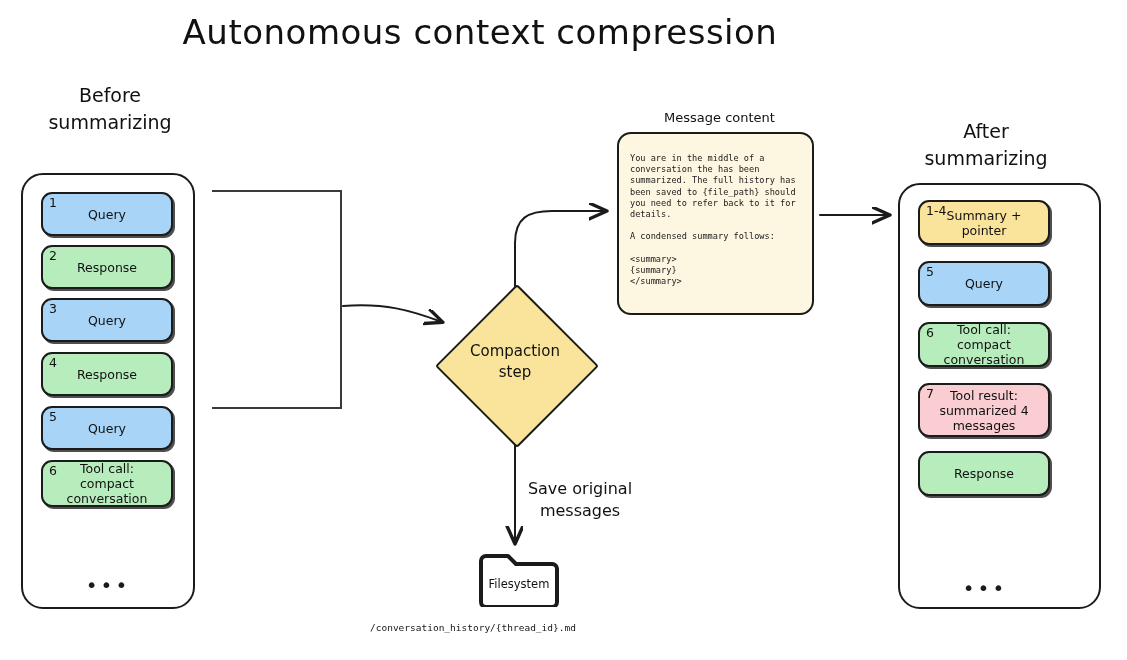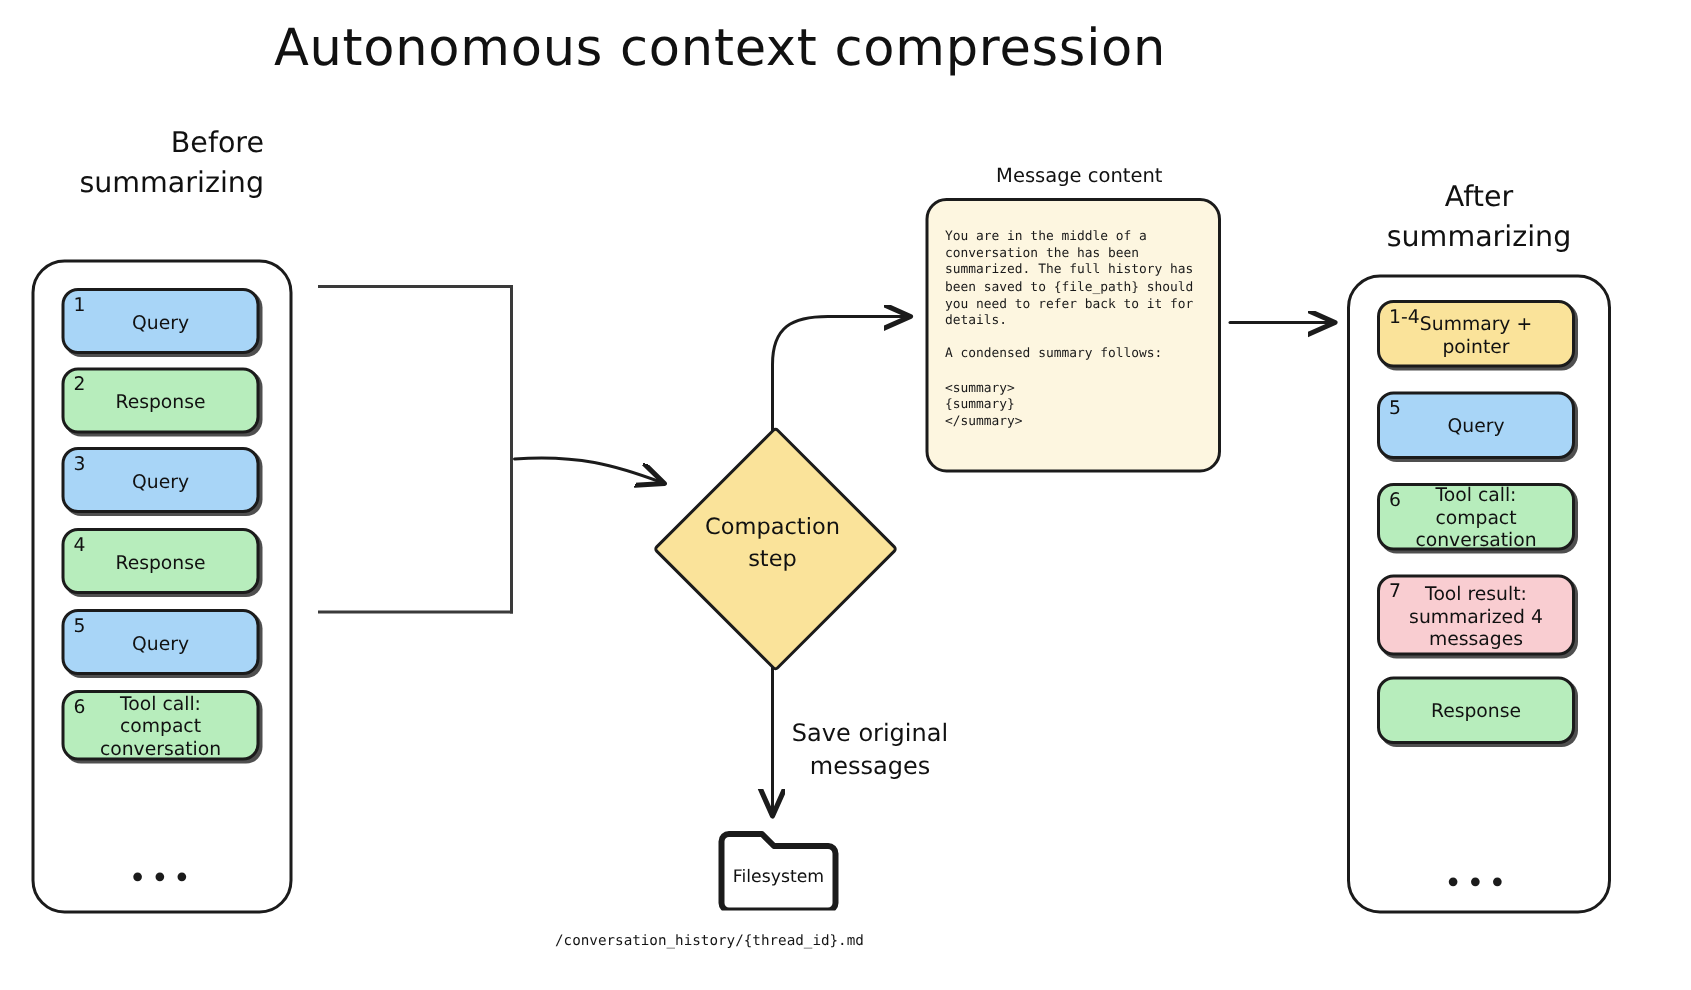--- a/index.html
+++ b/index.html
@@ -14,30 +14,30 @@
   #diagram-title{
     left:0;top:12px;width:960px;text-align:center;
     font-size:34px;letter-spacing:.5px;color:#111;
     font-family:"DejaVu Sans","Liberation Sans",sans-serif;
   }
 
   
   .col-heading{
     text-align:center;font-size:19px;line-height:27px;color:#111;
   }
-  #before-heading{left:4px;top:82px;width:172px;text-align:right;}
+  #before-heading{left:24px;top:82px;width:172px;}
   #after-heading{left:898px;top:118px;width:176px;}
 
   
   .frame{
     border:2.5px solid #1b1b1b;border-radius:22px;background:#fff;
     box-sizing:border-box;
   }
   #before-frame{left:21px;top:173px;width:174px;height:436px;}
-  #after-frame{left:898px;top:183px;width:176px;height:426px;}
+  #after-frame{left:898px;top:183px;width:203px;height:426px;}
 
   
   .msg{
     position:absolute;box-sizing:border-box;
     border:2px solid #1b1b1b;border-radius:11px;
     box-shadow:2px 2px 0 rgba(20,20,20,.75);
     display:flex;align-items:center;justify-content:center;
     text-align:center;font-size:12.5px;line-height:15px;color:#111;
     padding:4px 6px;
   }

